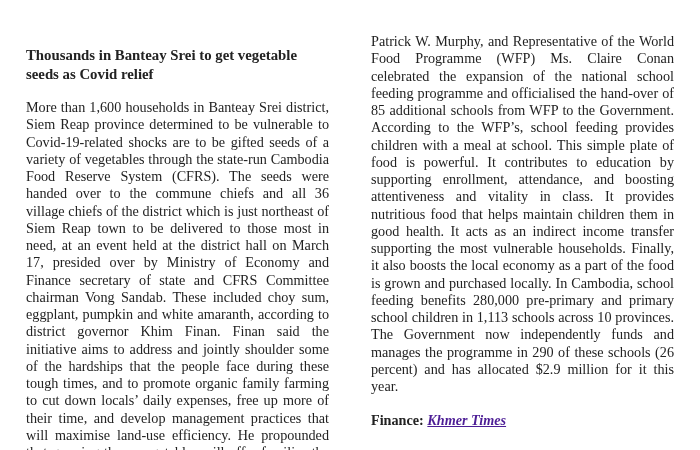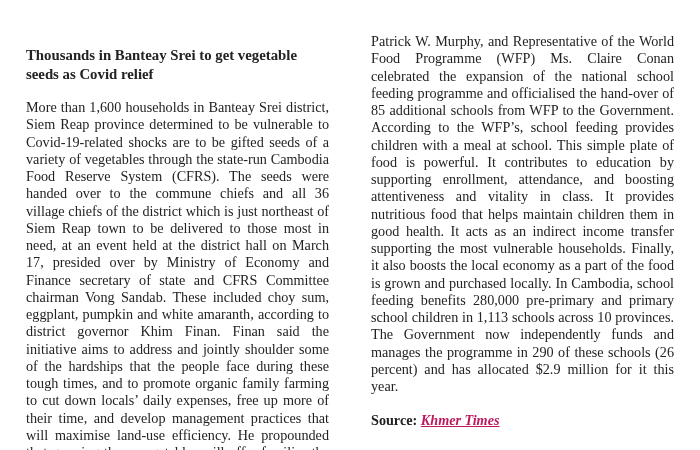--- a/index.html
+++ b/index.html
@@ -38,21 +38,21 @@
     }
     .para {
       margin: 0 0 17px 0;
     }
     .source-line {
       font-weight: bold;
       margin: 0 0 17px 0;
       text-align: left;
     }
     .source-link {
-      color: #be185d;
+      color: #4c1d95;
       font-style: italic;
       text-decoration: underline;
       cursor: pointer;
     }
     #col-right .headline-2 {
       font-weight: bold;
       font-size: 14.8px;
       line-height: 18.5px;
       text-align: justify;
       margin: 0;
@@ -62,16 +62,16 @@
 <body>
 
 <div id="col-left" class="column">
   <h2 class="headline">Thousands in Banteay Srei to get vegetable seeds as Covid relief</h2>
   <p class="para">More than 1,600 households in Banteay Srei district, Siem Reap province determined to be vulnerable to Covid-19-related shocks are to be gifted seeds of a variety of vegetables through the state-run Cambodia Food Reserve System (CFRS). The seeds were handed over to the commune chiefs and all 36 village chiefs of the district which is just northeast of Siem Reap town to be delivered to those most in need, at an event held at the district hall on March 17, presided over by Ministry of Economy and Finance secretary of state and CFRS Committee chairman Vong Sandab. These included choy sum, eggplant, pumpkin and white amaranth, according to district governor Khim Finan. Finan said the initiative aims to address and jointly shoulder some of the hardships that the people face during these tough times, and to promote organic family farming to cut down locals’ daily expenses, free up more of their time, and develop management practices that will maximise land-use efficiency. He propounded that growing these vegetables will offer families the opportunity to generate more income and secure their livelihoods, especially the women who would find themselves with more free time to tend their</p>
 </div>
 
 <div id="col-right" class="column">
   <p class="para">Patrick W. Murphy, and Representative of the World Food Programme (WFP) Ms. Claire Conan celebrated the expansion of the national school feeding programme and officialised the hand-over of 85 additional schools from WFP to the Government. According to the WFP’s, school feeding provides children with a meal at school. This simple plate of food is powerful. It contributes to education by supporting enrollment, attendance, and boosting attentiveness and vitality in class. It provides nutritious food that helps maintain children them in good health. It acts as an indirect income transfer supporting the most vulnerable households. Finally, it also boosts the local economy as a part of the food is grown and purchased locally. In Cambodia, school feeding benefits 280,000 pre-primary and primary school children in 1,113 schools across 10 provinces. The Government now independently funds and manages the programme in 290 of these schools (26 percent) and has allocated $2.9 million for it this year.</p>
   <p class="source-line">
-    <span>Source: </span><a class="source-link">Khmer Times</a>
+    <span>Finance: </span><a class="source-link">Khmer Times</a>
   </p>
   <h2 class="headline-2">Water supply system funded by Japanese gov’t completed and put into use next month</h2>
 </div>
 
 </body></html>

